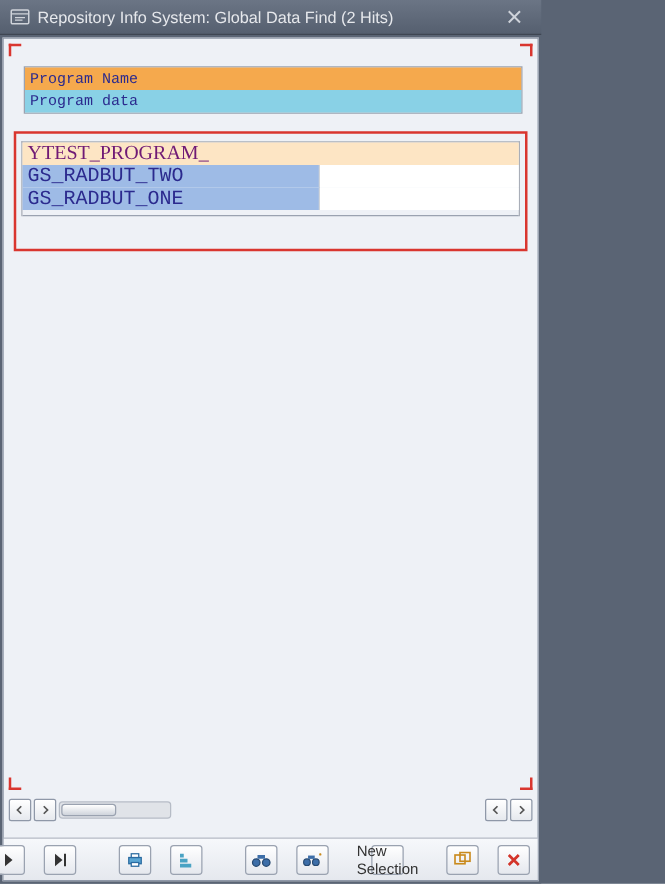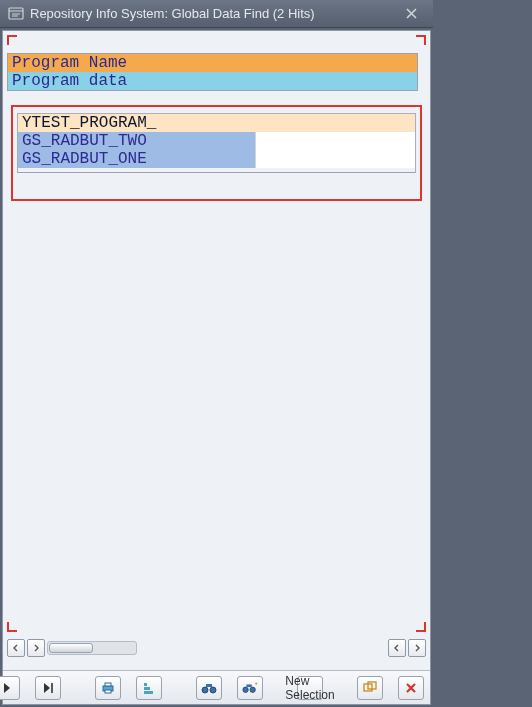--- a/index.html
+++ b/index.html
@@ -48,24 +48,24 @@
     position: absolute; width: 10px; height: 10px;
     border-color: #d9362f; border-style: solid; border-width: 0;
   }
   .corner.tl { top: 4px; left: 4px; border-top-width: 2px; border-left-width: 2px; }
   .corner.tr { top: 4px; right: 4px; border-top-width: 2px; border-right-width: 2px; }
   .corner.bl { bottom: 38px; left: 4px; border-bottom-width: 2px; border-left-width: 2px; }
   .corner.br { bottom: 38px; right: 4px; border-bottom-width: 2px; border-right-width: 2px; }
 
   .header-block {
     position: absolute;
-    top: 22px; left: 4px; right: 12px;
+    top: 22px; left: 16px; right: 12px;
     border: 1px solid #9aa2b0;
     font-family: "Courier New", monospace;
-    font-size: 16px;
+    font-size: 12px;
     line-height: 18px;
   }
   .hdr-row1 {
     background: #f5a94d;
     color: #2b2a8e;
     padding: 0 4px;
     height: 18px;
   }
   .hdr-row2 {
     background: #89d1e6;
@@ -85,23 +85,24 @@
     margin: 0 4px;
     border-top: 1px solid #a9aeb8;
     border-left: 1px solid #a9aeb8;
     border-right: 1px solid #a9aeb8;
     font-family: "Courier New", monospace;
     font-size: 16px;
     line-height: 18px;
   }
   .row-prog {
     background: #fde5c4;
-    color: #0f172a;
+    color: #701a75;
     padding: 0 4px;
     height: 18px;
+    font-family: Liberation Serif, serif;
   }
   .row-data {
     display: flex;
     height: 18px;
   }
   .row-data .c1 {
     flex: 0 0 60%;
     background: #9ebbe6;
     color: #2b2a8e;
     padding: 0 4px;

